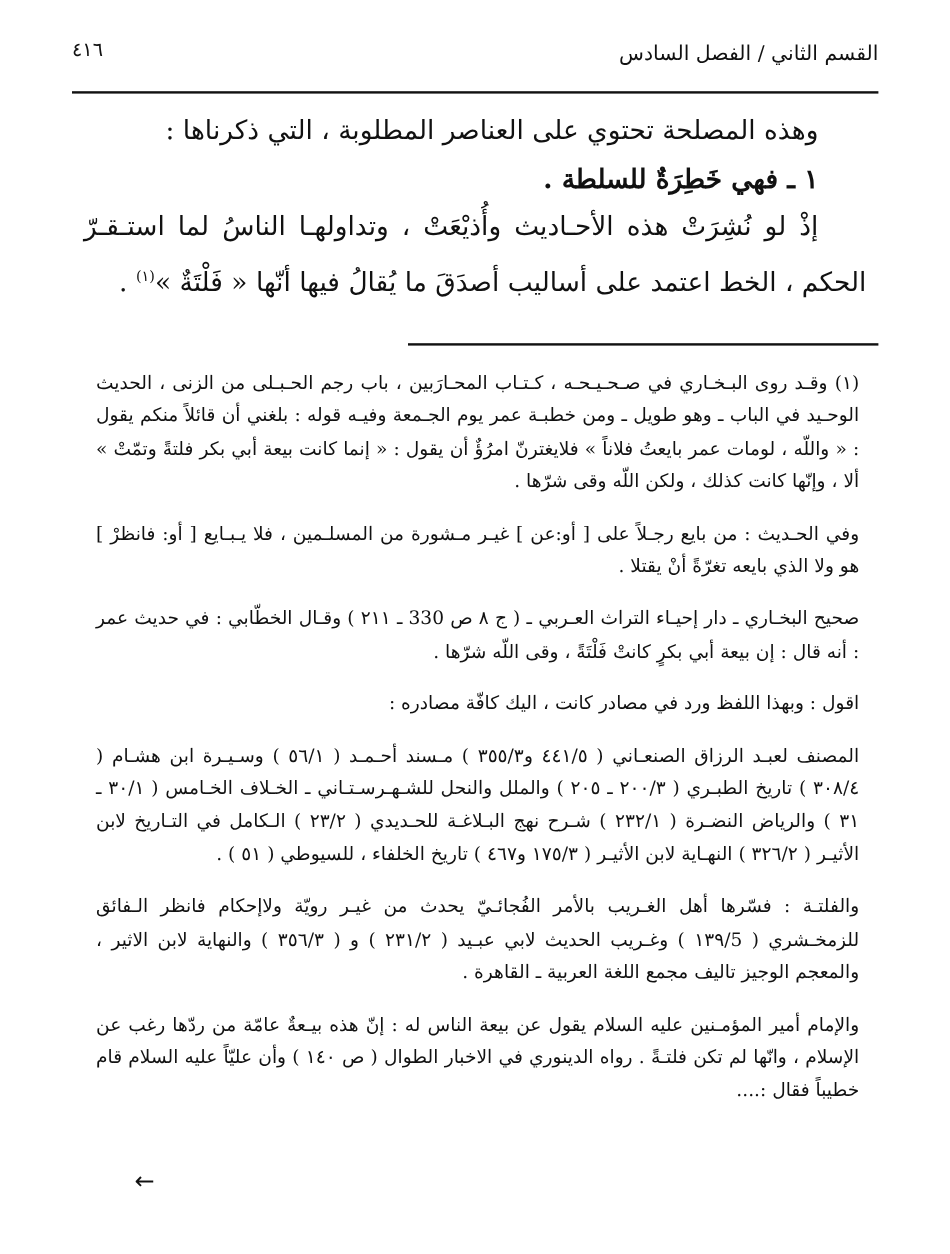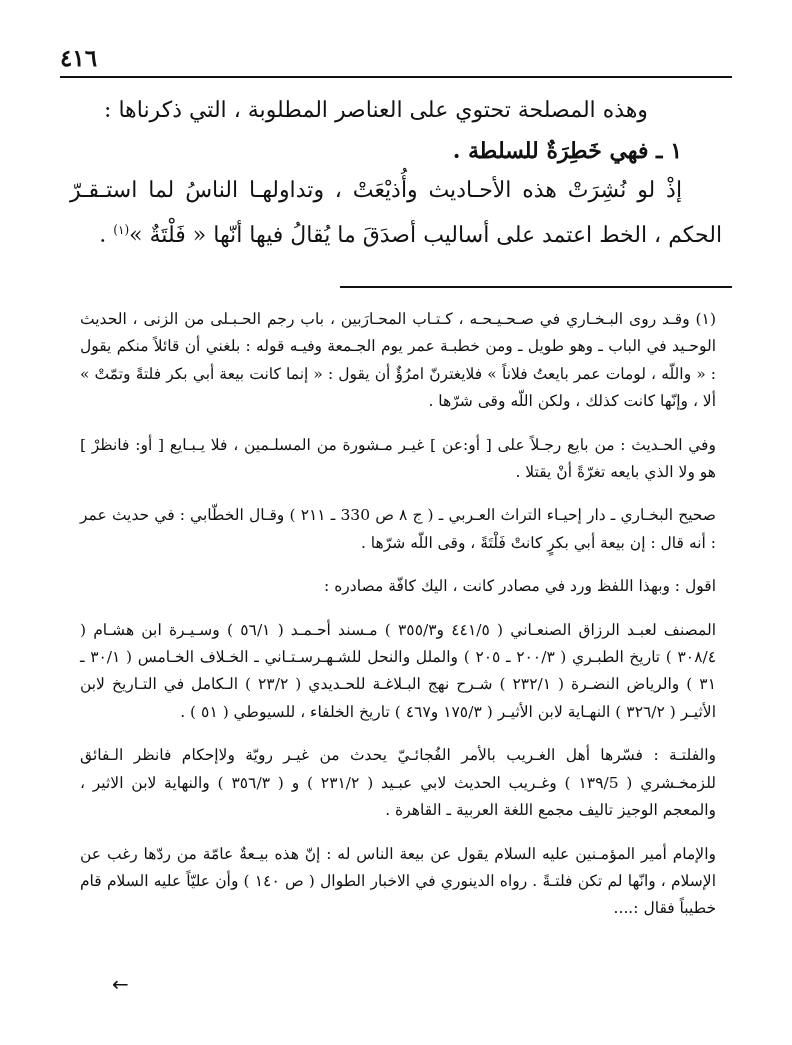--- a/index.html
+++ b/index.html
@@ -9,32 +9,32 @@
   }
   .header {
     position: absolute; left: 60px; top: 30px; width: 672px; height: 40px;
     direction: rtl;
   }
   .running-title {
     position: absolute; right: 0; top: 4px;
     font-size: 17px; direction: rtl;
   }
   .page-number {
-    position: absolute; left: 0; top: 14px;
-    font-size: 23px; font-weight: bold; letter-spacing: 2px;
+    position: absolute; left: 0; top: 2px;
+    font-size: 16px; font-weight: normal; letter-spacing: 2px;
   }
   .header-rule {
     position: absolute; left: 60px; top: 76px; width: 672px; height: 2px; background: #111;
   }
   .main {
     position: absolute; left: 70px; top: 90px; width: 652px;
     direction: rtl; text-align: justify;
   }
   .main p { margin: 0; font-size: 22px; line-height: 40px; }
-  .main .intro { padding-right: 40px; text-align: center; }
+  .main .intro { padding-right: 40px; text-align: right; }
   .main .heading { font-weight: bold; padding-right: 40px; margin-top: 0; }
   .main .para { padding-right: 0; text-indent: 40px; text-align-last: right; }
   .main .para sup { font-size: 12px; }
   .bold { font-weight: normal; }
   .fn-rule {
     position: absolute; left: 340px; top: 286px; width: 392px; height: 1.5px; background: #111;
   }
   .footnotes {
     position: absolute; left: 64px; top: 290px; width: 668px;
     direction: rtl;
@@ -44,20 +44,21 @@
     text-align-last: right;
   }
   .continue-arrow {
     position: absolute; left: 112px; top: 972px; font-size: 20px; font-family: "DejaVu Sans", sans-serif;
   }
 </style>
 </head>
 <body>
 
 <div class="header">
+  <span class="running-title">القسم الثاني / الفصل السادس</span>
   <span class="page-number">٤١٦</span>
 </div>
 <div class="header-rule"></div>
 
 <div class="main">
   <p class="intro">وهذه المصلحة تحتوي على العناصر المطلوبة ، التي ذكرناها :</p>
   <p class="heading">١ ـ فهي خَطِرَةٌ للسلطة .</p>
   <p class="para"><span>إذْ لو نُشِرَتْ هذه الأحـاديث وأُذيْعَتْ ، وتداولهـا الناسُ لما استـقـرّ الحكم ، الخط اعتمد على أساليب أصدَقَ ما يُقالُ فيها أنّها «</span> <span class="bold">فَلْتَةٌ</span> <span>»</span><sup>(١)</sup><span> .</span></p>
 </div>
 

